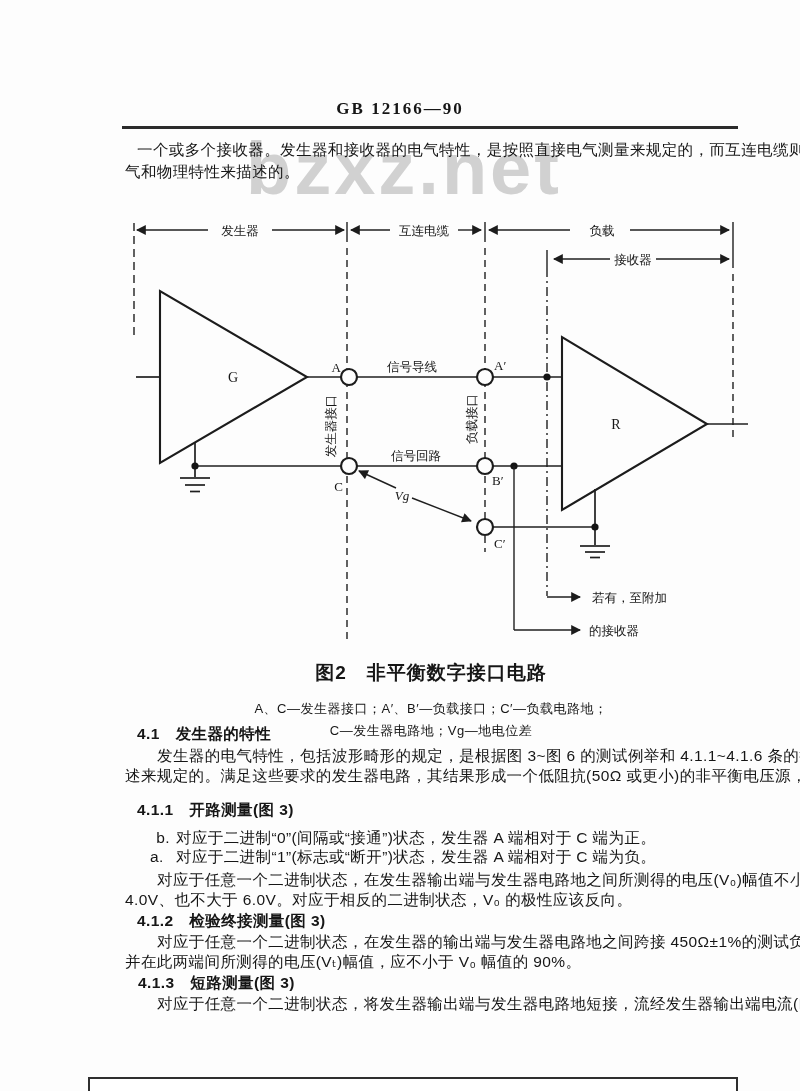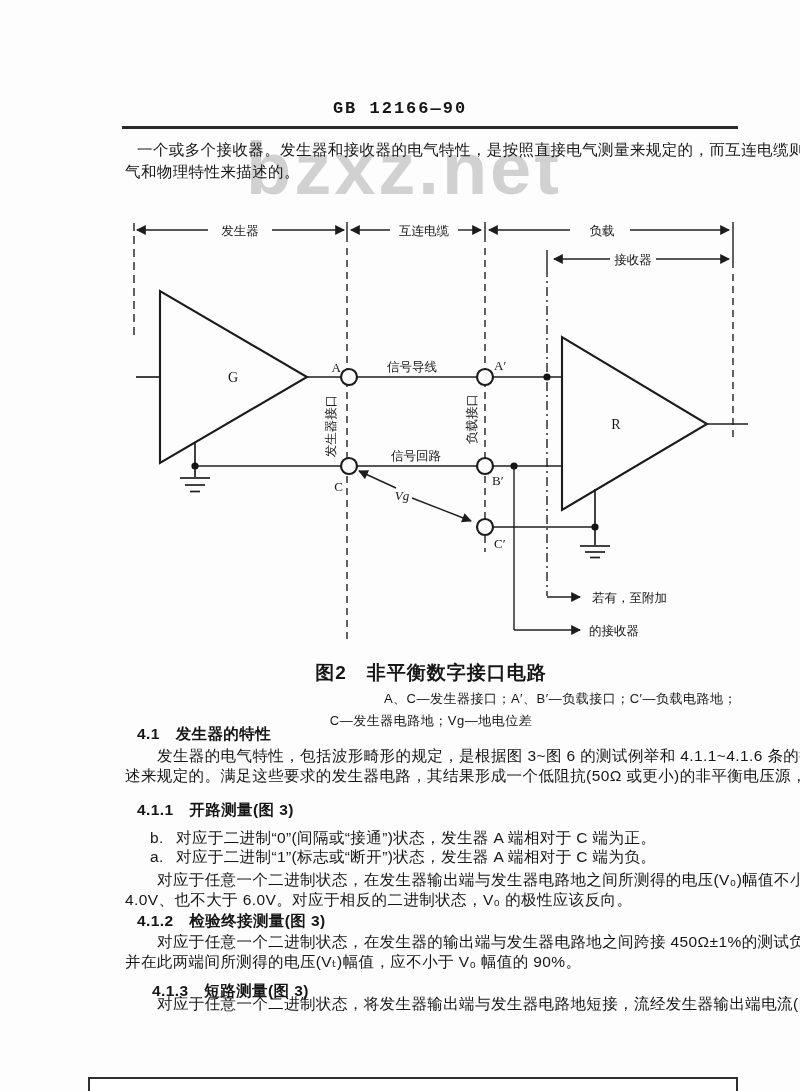--- a/index.html
+++ b/index.html
@@ -1,20 +1,20 @@
 <!DOCTYPE html>
 <html><head>
 <meta charset="utf-8">
 <style>
   html,body{margin:0;padding:0;background:#e8e8e8;}
   .page{position:relative;width:800px;height:1091px;background:#fdfdfd;overflow:hidden;
         font-family:"Liberation Sans","DejaVu Sans",sans-serif;color:#161616;}
   .abs{position:absolute;}
   .std-code{left:0;top:99px;width:800px;text-align:center;
-        font-family:Liberation Mono, monospace;font-weight:bold;
+        font-family:Liberation Serif, serif;font-weight:bold;
         font-size:17px;letter-spacing:2px;}
   .rule{left:122px;top:126px;width:616px;height:3px;background:#2b2b2b;}
   .watermark{left:246px;top:126px;font-size:74px;font-weight:700;color:#c7c7c7;
         opacity:.8;letter-spacing:3px;z-index:0;white-space:nowrap;}
   .txt{font-size:15.5px;letter-spacing:.4px;white-space:nowrap;z-index:2;}
   .heading{font-weight:600;}
   .caption-wrap{left:125px;width:612px;text-align:center;z-index:2;}
   .cap-title{font-weight:700;font-size:19px;letter-spacing:1px;}
   .cap-sub{font-size:13px;letter-spacing:.5px;}
   .item-marker{display:inline-block;width:26px;}
@@ -141,40 +141,40 @@
 
     <text x="412" y="371" text-anchor="middle">信号导线</text>
     <text x="416" y="460" text-anchor="middle">信号回路</text>
 
     <text x="335" y="426" text-anchor="middle" transform="rotate(-90 335 426)" font-size="12">发生器接口</text>
     <text x="476" y="419" text-anchor="middle" transform="rotate(-90 476 419)" font-size="12">负载接口</text>
   </svg>
 
   <div class="abs caption-wrap" style="top:660px;">
     <div class="cap-title">图2　非平衡数字接口电路</div>
-    <div class="cap-sub" style="margin-top:4px;text-align:right;">A、C—发生器接口；A′、B′—负载接口；C′—负载电路地；</div>
+    <div class="cap-sub" style="margin-top:14px;">A、C—发生器接口；A′、B′—负载接口；C′—负载电路地；</div>
     <div class="cap-sub" style="margin-top:4px;">C—发生器电路地；Vg—地电位差</div>
   </div>
 
   <div class="abs txt heading" style="left:137px;top:724px;">4.1　发生器的特性</div>
   <div class="abs txt" style="left:157px;top:746px;">发生器的电气特性，包括波形畸形的规定，是根据图 3~图 6 的测试例举和 4.1.1~4.1.6 条的描</div>
   <div class="abs txt" style="left:125px;top:766px;">述来规定的。满足这些要求的发生器电路，其结果形成一个低阻抗(50Ω 或更小)的非平衡电压源，它产</div>
   <div class="abs txt" style="left:150px;top:807px;margin-top:40px;">
     <span class="item-marker">a.</span><span>对应于二进制“1”(标志或“断开”)状态，发生器 A 端相对于 C 端为负。</span>
   </div>
-  <div class="abs txt" style="left:150px;top:828px;">
+  <div class="abs txt" style="left:150px;top:828px;text-align:center;">
     <span class="item-marker">b.</span><span>对应于二进制“0”(间隔或“接通”)状态，发生器 A 端相对于 C 端为正。</span>
   </div>
 
   <div class="abs txt heading" style="left:137px;top:800px;">4.1.1　开路测量(图 3)</div>
   <div class="abs txt" style="left:157px;top:870px;">对应于任意一个二进制状态，在发生器输出端与发生器电路地之间所测得的电压(V₀)幅值不小于</div>
   <div class="abs txt" style="left:125px;top:890px;">4.0V、也不大于 6.0V。对应于相反的二进制状态，V₀ 的极性应该反向。</div>
 
   <div class="abs txt heading" style="left:137px;top:911px;">4.1.2　检验终接测量(图 3)</div>
   <div class="abs txt" style="left:157px;top:932px;">对应于任意一个二进制状态，在发生器的输出端与发生器电路地之间跨接 450Ω±1%的测试负载，</div>
   <div class="abs txt" style="left:125px;top:952px;">并在此两端间所测得的电压(Vₜ)幅值，应不小于 V₀ 幅值的 90%。</div>
 
-  <div class="abs txt heading" style="left:152px;top:973px;margin-top:8px;">4.1.3　短路测量(图 3)</div>
+  <div class="abs txt heading" style="left:138px;top:973px;">4.1.3　短路测量(图 3)</div>
   <div class="abs txt" style="left:157px;top:994px;">对应于任意一个二进制状态，将发生器输出端与发生器电路地短接，流经发生器输出端电流(Iₛ)</div>
 
   <div class="abs footer-box"></div>
 
 </div>
 
 </body></html>

